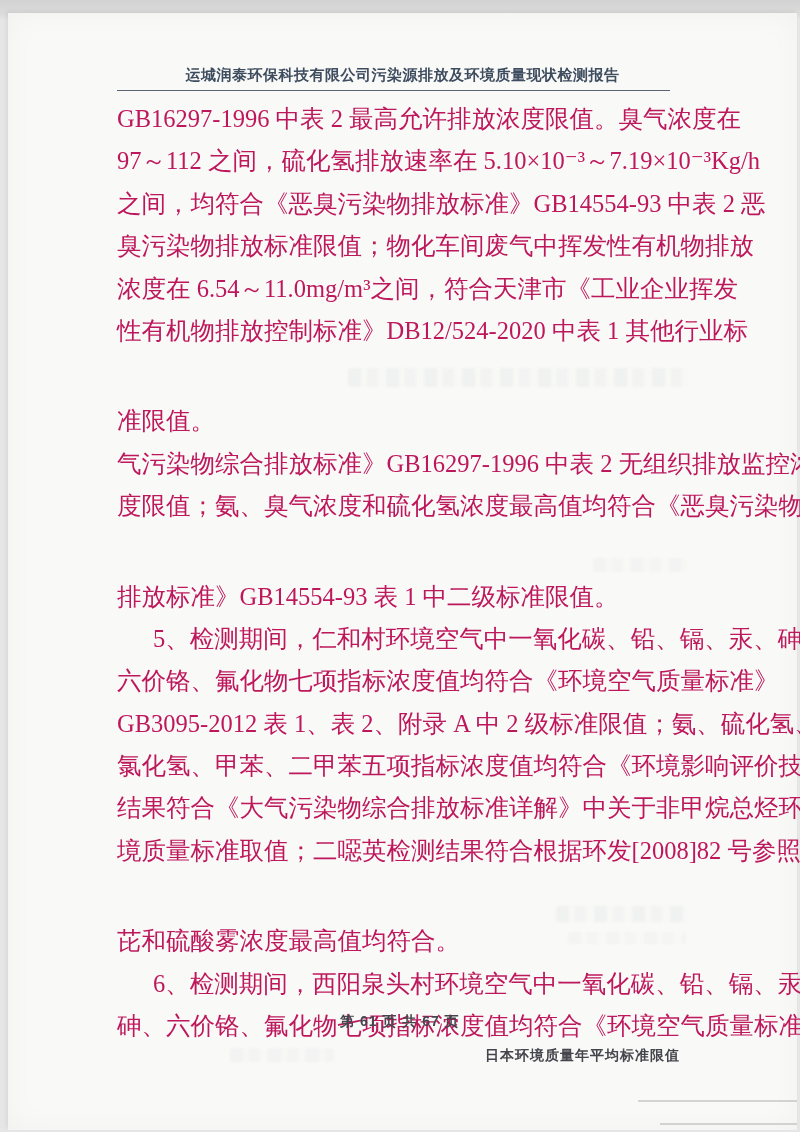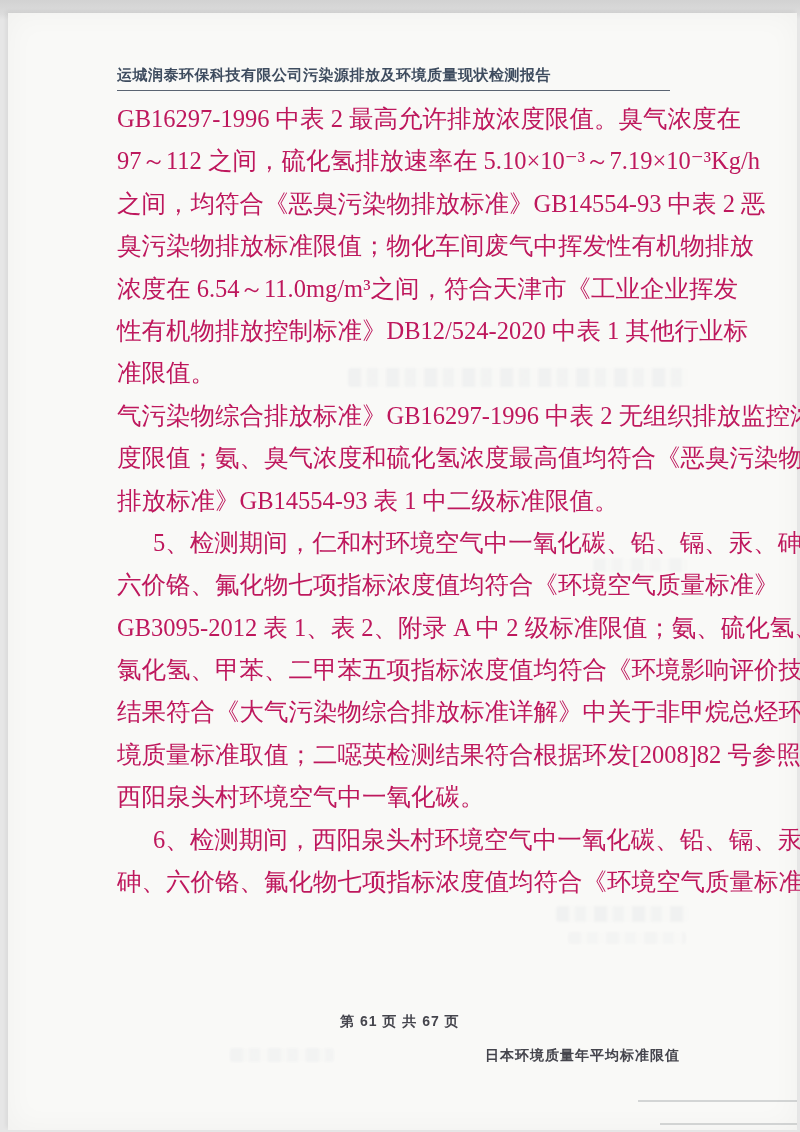--- a/index.html
+++ b/index.html
@@ -15,42 +15,42 @@
     overflow:hidden;
   }
   .paper{
     position:absolute;top:13px;left:8px;right:3px;bottom:2px;
     background:#f9f9f7;
     box-shadow:inset 0 0 30px rgba(0,0,0,0.035), -2px -2px 4px rgba(0,0,0,0.06);
   }
   
   .header-title{
     position:absolute;top:53px;left:109px;width:571px;
-    text-align:left;
+    text-align:center;
     font-size:15px;letter-spacing:0.5px;
     color:#3e4c5f;font-weight:600;
   }
   .header-rule{
     position:absolute;top:77px;left:109px;width:553px;height:0;
     border-top:1.5px solid #5a6472;
   }
   
   .body-text{
     position:absolute;top:85px;left:109px;width:571px;
     color:#be185d;
     font-size:24.5px;
   }
   .line{
     height:42.4px;line-height:42.4px;
     white-space:nowrap;
     text-align:justify;
     text-align-last:justify;
     overflow:visible;
   }
-  .line.end{text-align-last:left;}
+  .line.end{text-align-last:left;margin-top:48px;}
   .line.indent{padding-left:36px;}
   
   .footer-item{
     position:absolute;
     font-family:"Liberation Sans","DejaVu Sans",sans-serif;
     font-size:14px;font-weight:600;color:#45454d;letter-spacing:1px;
   }
   .footer-page{top:1000px;left:332px;}
   .footer-company{top:1034px;left:477px;}
   
@@ -93,21 +93,21 @@
         <div class="line end">准限值。</div>
         <div class="line">气污染物综合排放标准》GB16297-1996 中表 2 无组织排放监控浓</div>
         <div class="line">度限值；氨、臭气浓度和硫化氢浓度最高值均符合《恶臭污染物</div>
         <div class="line end">排放标准》GB14554-93 表 1 中二级标准限值。</div>
         <div class="line indent">5、检测期间，仁和村环境空气中一氧化碳、铅、镉、汞、砷、</div>
         <div class="line">六价铬、氟化物七项指标浓度值均符合《环境空气质量标准》</div>
         <div class="line">GB3095-2012 表 1、表 2、附录 A 中 2 级标准限值；氨、硫化氢、</div>
         <div class="line">氯化氢、甲苯、二甲苯五项指标浓度值均符合《环境影响评价技</div>
         <div class="line">结果符合《大气污染物综合排放标准详解》中关于非甲烷总烃环</div>
         <div class="line">境质量标准取值；二噁英检测结果符合根据环发[2008]82 号参照</div>
-        <div class="line end">西阳泉头村环境空气中一氧化碳。</div>
+        <div class="line end">芘和硫酸雾浓度最高值均符合。</div>
         <div class="line indent">6、检测期间，西阳泉头村环境空气中一氧化碳、铅、镉、汞、</div>
         <div class="line">砷、六价铬、氟化物七项指标浓度值均符合《环境空气质量标准》</div>
       </div>
 
     <span class="footer-item footer-page">第 61 页 共 67 页</span>
     <span class="footer-item footer-company">日本环境质量年平均标准限值</span>
 
     <div class="smudge s1"></div>
     <div class="smudge s2"></div>
     <div class="smudge s3"></div>

